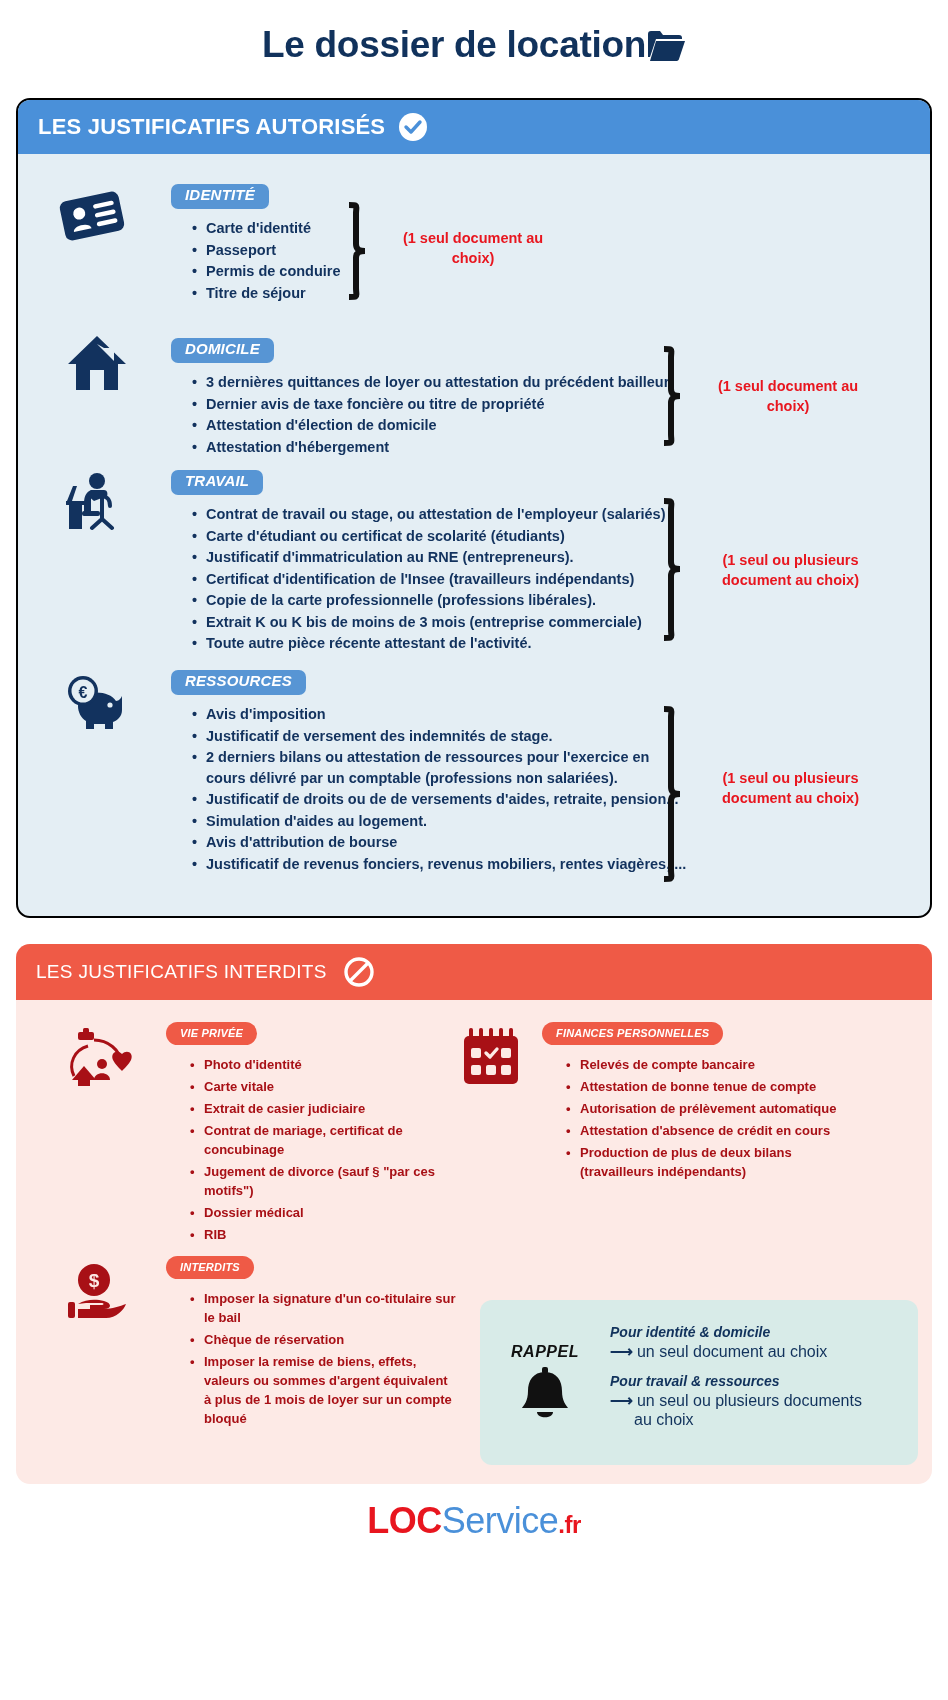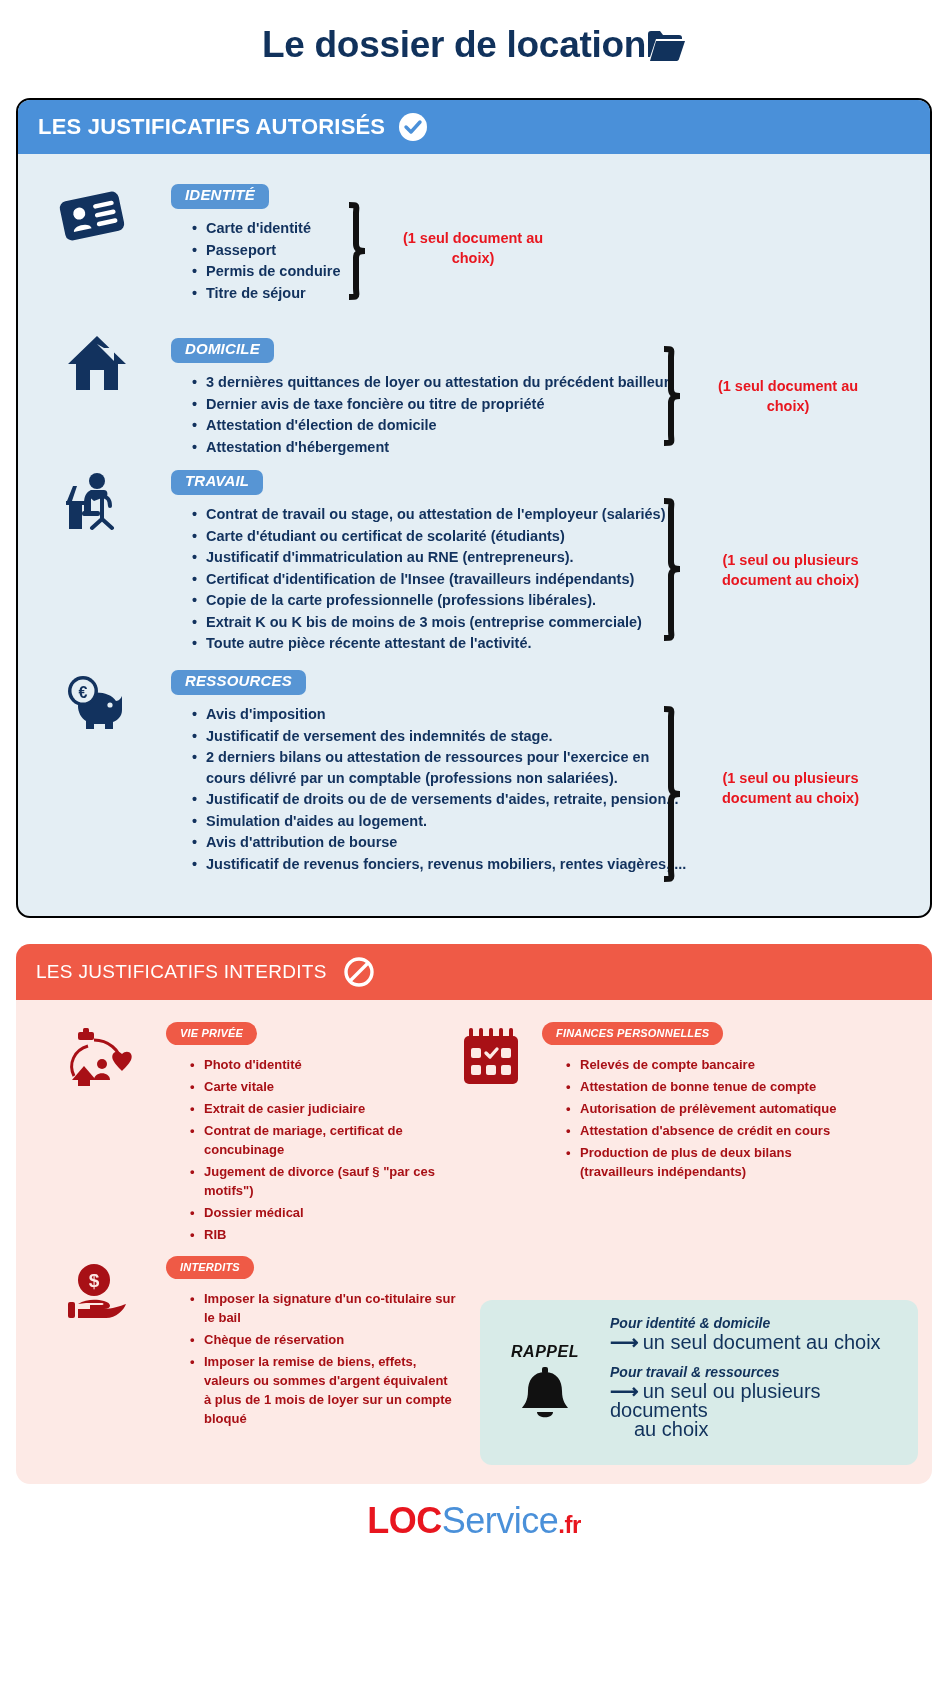--- a/index.html
+++ b/index.html
@@ -185,21 +185,21 @@
   }
   .rappel-right { flex: 1; padding-right: 12px; }
   .rappel-head {
     font-size: 14px;
     font-style: italic;
     font-weight: bold;
     color: #11325c;
     margin-bottom: 2px;
   }
   .rappel-sub {
-    font-size: 20px;
+    font-size: 16px;
     color: #11325c;
     line-height: 19px;
     margin-bottom: 12px;
   }
   .rappel-sub .arrow { font-weight: bold; margin-right: 4px; }
   .rappel-indent { display: block; padding-left: 24px; }
 
   
   .footer {
     position: absolute;

